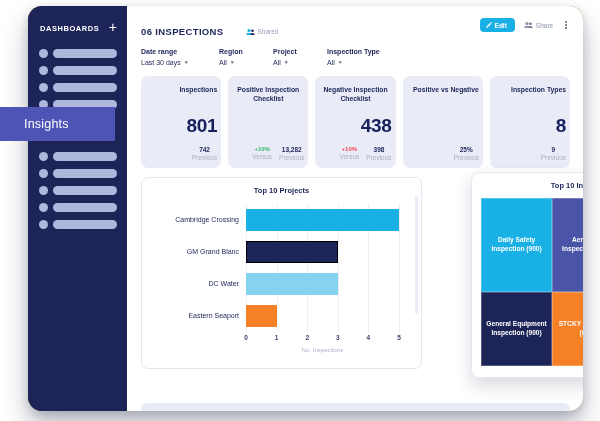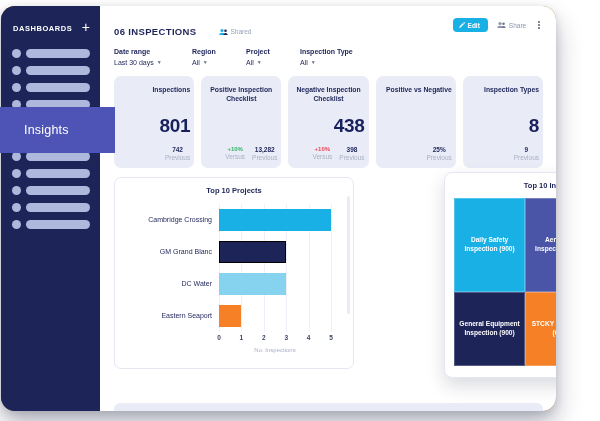--- a/index.html
+++ b/index.html
@@ -8,21 +8,21 @@
     background: #ffffff;
     font-family: "Liberation Sans", sans-serif;
     overflow: hidden;
   }
 
   
   #stage { position: relative; width: 600px; height: 421px; background:#fff; }
 
   
   .window {
-    position: absolute; left: 1px; top: 6px;
+    position: absolute; left: 28px; top: 6px;
     width: 555px; height: 405px;
     background: #a16207;
     border-radius: 14px;
     box-shadow: 0 14px 26px rgba(25,30,60,.30), 0 3px 8px rgba(25,30,60,.16);
     overflow: hidden;
     display: flex;
   }
 
   
   .sidebar {
@@ -46,21 +46,21 @@
   .sb-item {
     display: flex; align-items: center; gap: 5px; height: 11px; margin-bottom: 6px;
   }
   .sb-dot { width: 9px; height: 9px; border-radius: 50%; background: #aeb8dd; flex:0 0 9px; }
   .sb-bar { height: 9px; border-radius: 5px; background: #aeb8dd; flex: 1; }
   .sb-gap { height: 25px; }
 
   
   .insights-strip {
     position: absolute; left: 0; top: 107px;
-    width: 115px; height: 46px;
+    width: 115px; height: 34px;
     background: #4e54b5;
     display: flex; align-items: center;
     padding-left: 24px;
     z-index: 7;
   }
   .insights-strip span { color: #fff; font-size: 12.5px; letter-spacing: .2px; }
 
   
   .main {
     flex: 1; background: #ffffff; position: relative; overflow: hidden;
@@ -134,21 +134,21 @@
   .kpi-sub { font-size: 6.5px; color: #aab0c4; margin-top: 1px; }
 
   
   .panels { position: relative; margin-top: 9px; padding: 0 13px 0 14px; }
 
   .panel {
     background: #fff; border: 1px solid #e4e7f2; border-radius: 7px;
   }
 
   .panel-bar {
-    width: 240px; height: 192px; padding: 8px 8px 6px 8px;
+    width: 281px; height: 192px; padding: 8px 8px 6px 8px;
     position: relative;
   }
   .panel-title {
     font-size: 7.5px; font-weight: bold; color: #1d2458; text-align: center;
   }
 
   
   .chart { position: relative; margin-top: 9px; height: 152px; }
   .chart-plot {
     position: absolute; left: 96px; right: 14px; top: 0; height: 128px;

